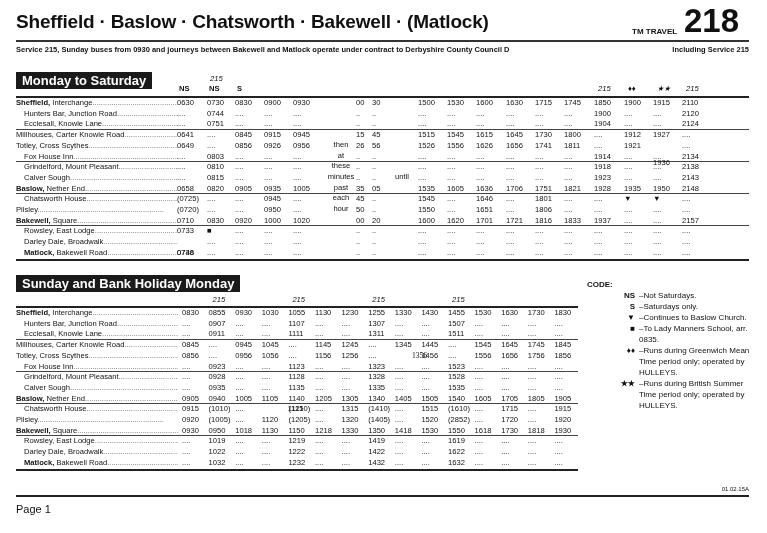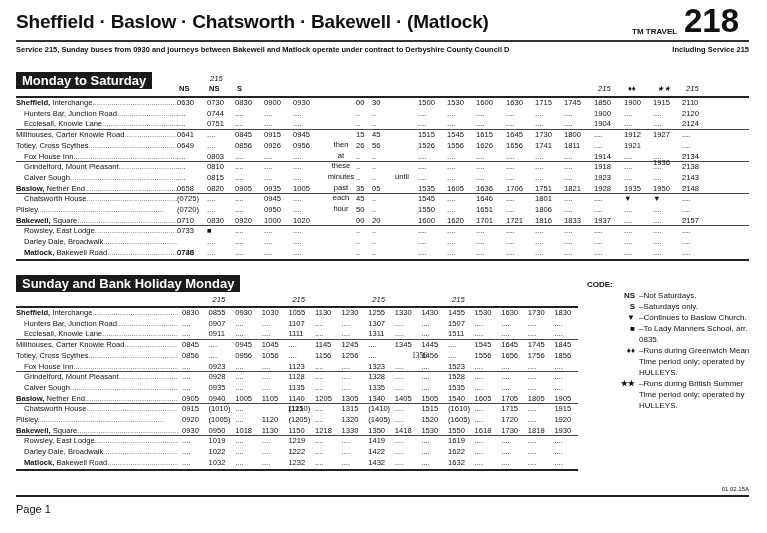--- a/index.html
+++ b/index.html
@@ -578,21 +578,21 @@
     <div class="row c" style="left: 432px; top: 12px;">1455</div>
     <div class="row c" style="left: 432px; top: 22.7px;">1507</div>
     <div class="row c" style="left: 432px; top: 33.4px;">1511</div>
     <div class="row c" style="left: 432px; top: 44.1px;">....</div>
     <div class="row c" style="left: 432px; top: 54.8px;">....</div>
     <div class="row c" style="left: 432px; top: 65.5px;">1523</div>
     <div class="row c" style="left: 432px; top: 76.2px;">1528</div>
     <div class="row c" style="left: 432px; top: 86.9px;">1535</div>
     <div class="row c" style="left: 432px; top: 97.6px;">1540</div>
     <div class="row c" style="left: 432px; top: 108.3px;">(1610)</div>
-    <div class="row c" style="left: 432px; top: 119px;">(1605)</div>
+    <div class="row c" style="left: 432px; top: 119px;">(2852)</div>
     <div class="row c" style="left: 432px; top: 129.7px;">1550</div>
     <div class="row c" style="left: 432px; top: 140.4px;">1619</div>
     <div class="row c" style="left: 432px; top: 151.1px;">1622</div>
     <div class="row c" style="left: 432px; top: 161.8px;">1632</div>
     <div class="row c" style="left: 458.6px; top: 12px;">1530</div>
     <div class="row c" style="left: 458.6px; top: 22.7px;">....</div>
     <div class="row c" style="left: 458.6px; top: 33.4px;">....</div>
     <div class="row c" style="left: 458.6px; top: 44.1px;">1545</div>
     <div class="row c" style="left: 458.6px; top: 54.8px;">1556</div>
     <div class="row c" style="left: 458.6px; top: 65.5px;">....</div>

